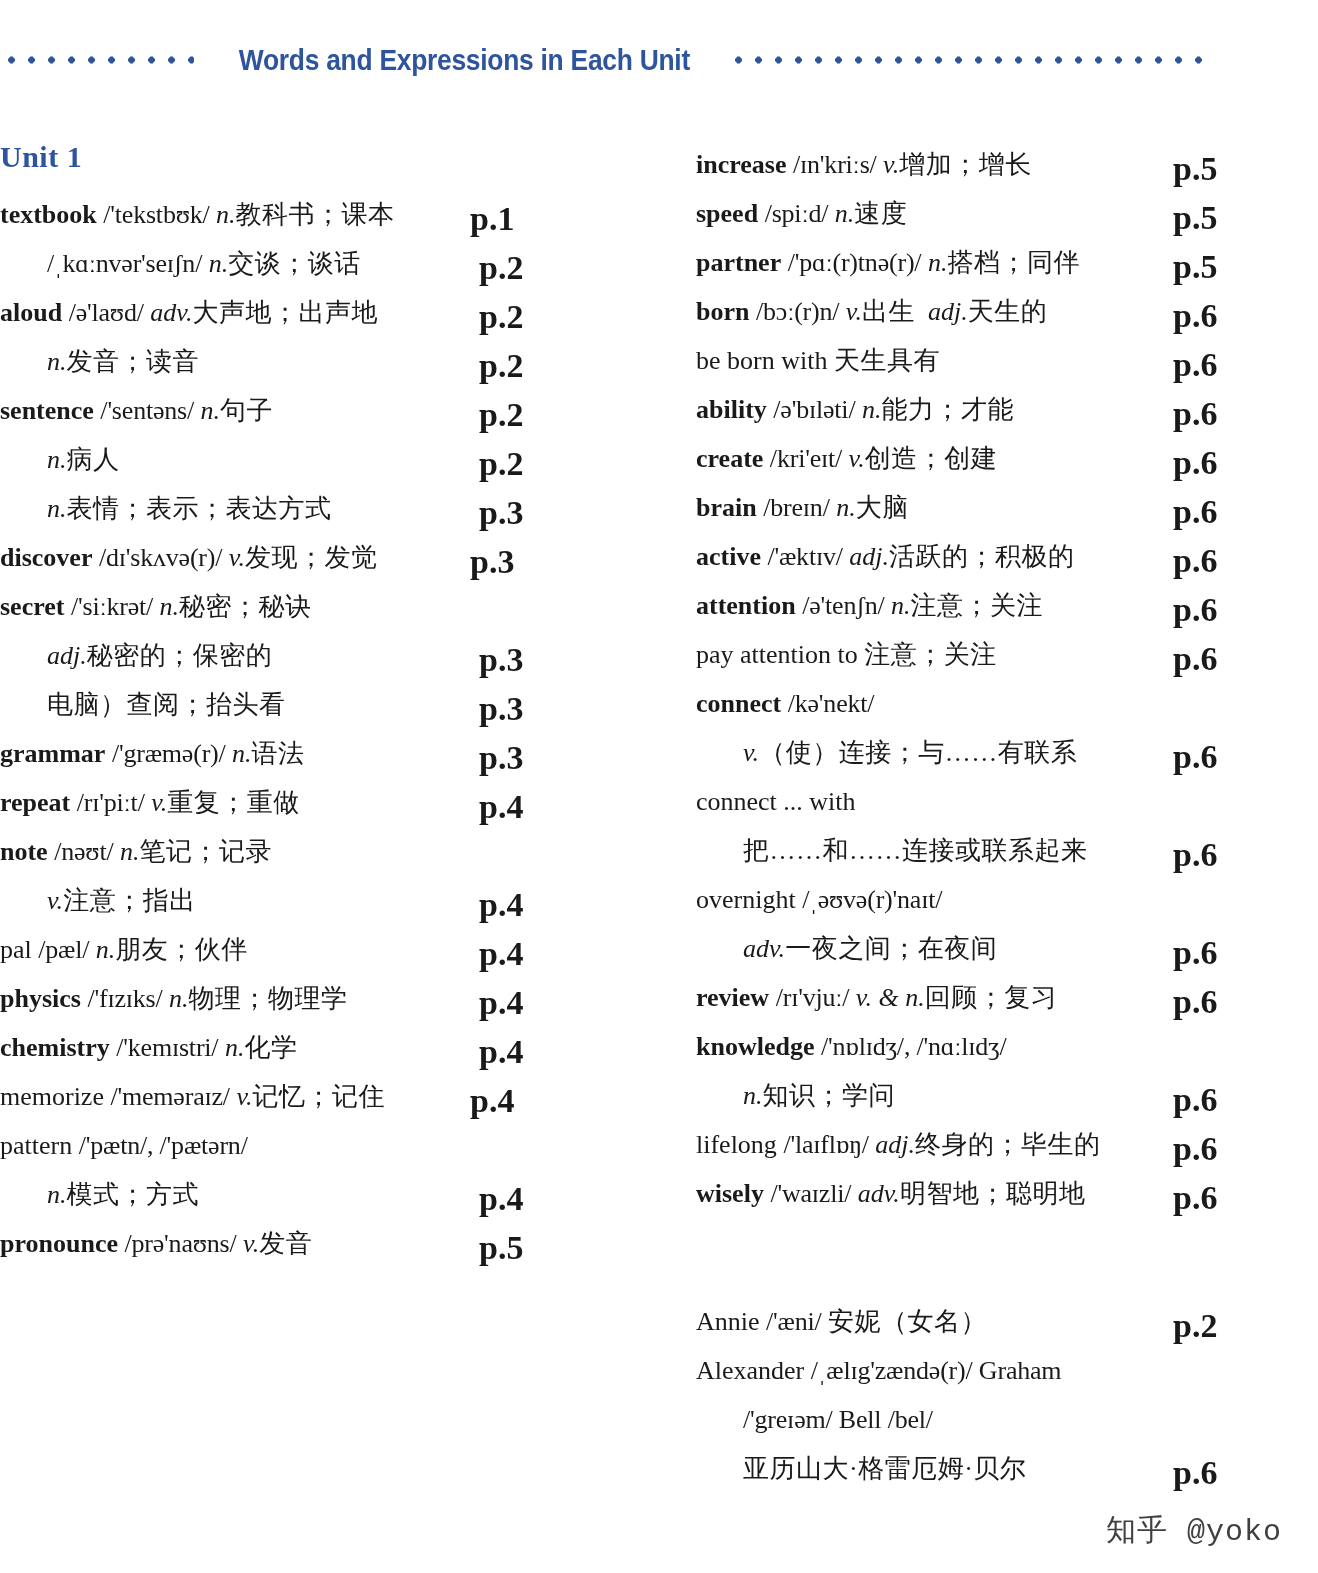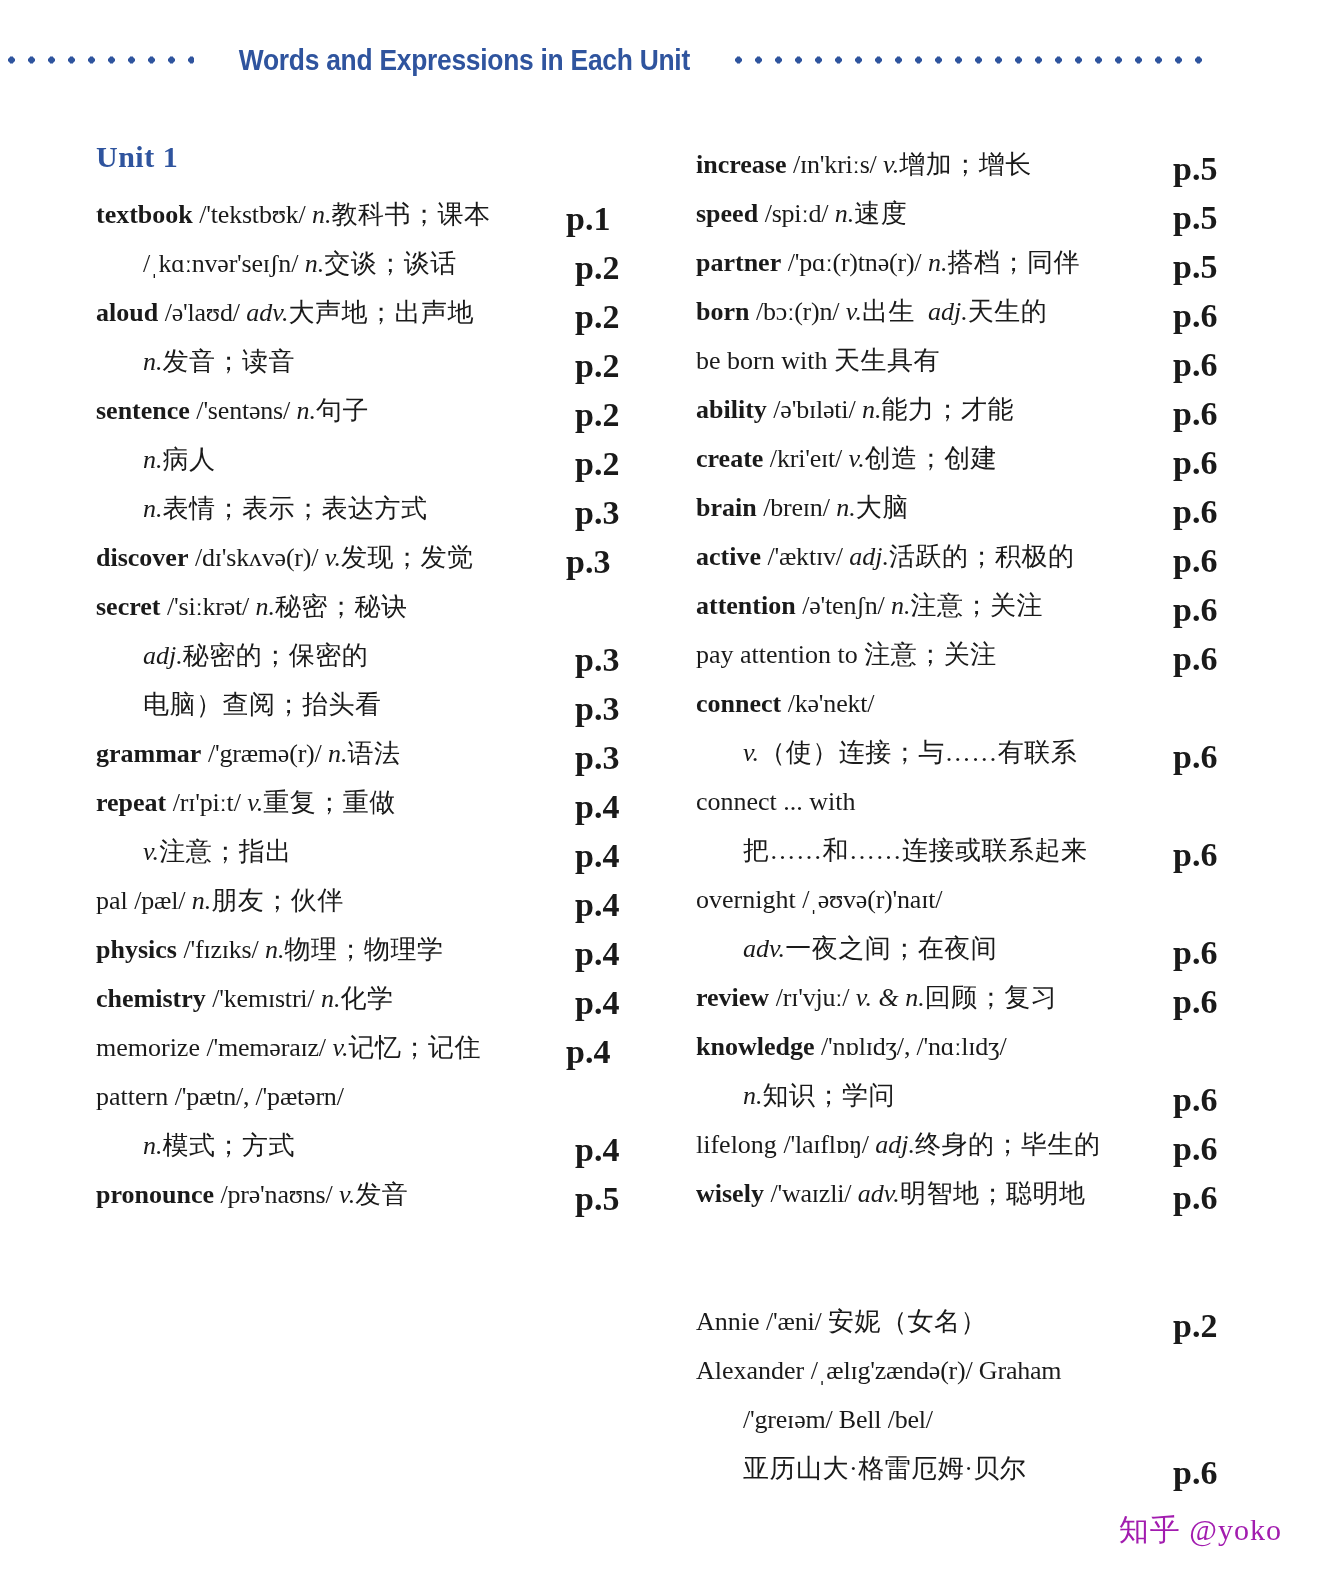--- a/index.html
+++ b/index.html
@@ -63,21 +63,21 @@
   .columns {
     position: absolute;
     left: 0;
     top: 140px;
     width: 1318px;
     display: flex;
   }
   .col {
     box-sizing: border-box;
   }
-  .col-left  { width: 660px; padding-left: 96px; }
+  .col-left  { width: 660px; }
   .col-right { width: 658px; padding-left: 696px; margin-left: -660px; }
 
   .unit-heading {
     font-family: "Liberation Serif", "DejaVu Serif", serif;
     font-weight: 700;
     font-size: 30px;
     color: #2f549e;
     margin: 0 0 16px 0;
     letter-spacing: 0.5px;
   }
@@ -111,23 +111,23 @@
   .col-right .pg { left: 477px; }
 
   .spacer { height: 49px; }
   .spacer-half { height: 30px; }
 
   
   .watermark {
     position: absolute;
     right: 36px;
     bottom: 22px;
-    font-family: Liberation Serif, serif;
+    font-family: Liberation Mono, monospace;
     font-size: 30px;
-    color: #a21caf;
+    color: #404040;
     letter-spacing: 1px;
     user-select: none;
   }
 </style>
 </head>
 <body>
 
 <div class="header-band">
   <div class="dots dots-left"></div>
   <div class="header-title">Words and Expressions in Each Unit</div>
@@ -170,20 +170,21 @@
         <div class="entry">
           <div class="line indent"><span class="cn">电脑）查阅；抬头看</span><span class="pg">p.3</span></div>
         </div>
         <div class="entry">
           <div class="line"><span class="hw">grammar</span> <span class="ipa">/'græmə(r)/</span> <span class="pos">n.</span><span class="cn">语法</span><span class="pg">p.3</span></div>
         </div>
         <div class="entry">
           <div class="line"><span class="hw">repeat</span> <span class="ipa">/rɪ'piːt/</span> <span class="pos">v.</span><span class="cn">重复；重做</span><span class="pg">p.4</span></div>
         </div>
         <div class="entry">
+          <div class="line"><span class="hw">note</span> <span class="ipa">/nəʊt/</span> <span class="pos">n.</span><span class="cn">笔记；记录</span></div>
           <div class="line indent"><span class="pos">v.</span><span class="cn">注意；指出</span><span class="pg">p.4</span></div>
         </div>
         <div class="entry">
           <div class="line"><span class="hw plain">pal</span> <span class="ipa">/pæl/</span> <span class="pos">n.</span><span class="cn">朋友；伙伴</span><span class="pg">p.4</span></div>
         </div>
         <div class="entry">
           <div class="line"><span class="hw">physics</span> <span class="ipa">/'fɪzɪks/</span> <span class="pos">n.</span><span class="cn">物理；物理学</span><span class="pg">p.4</span></div>
         </div>
         <div class="entry">
           <div class="line"><span class="hw">chemistry</span> <span class="ipa">/'kemɪstri/</span> <span class="pos">n.</span><span class="cn">化学</span><span class="pg">p.4</span></div>

